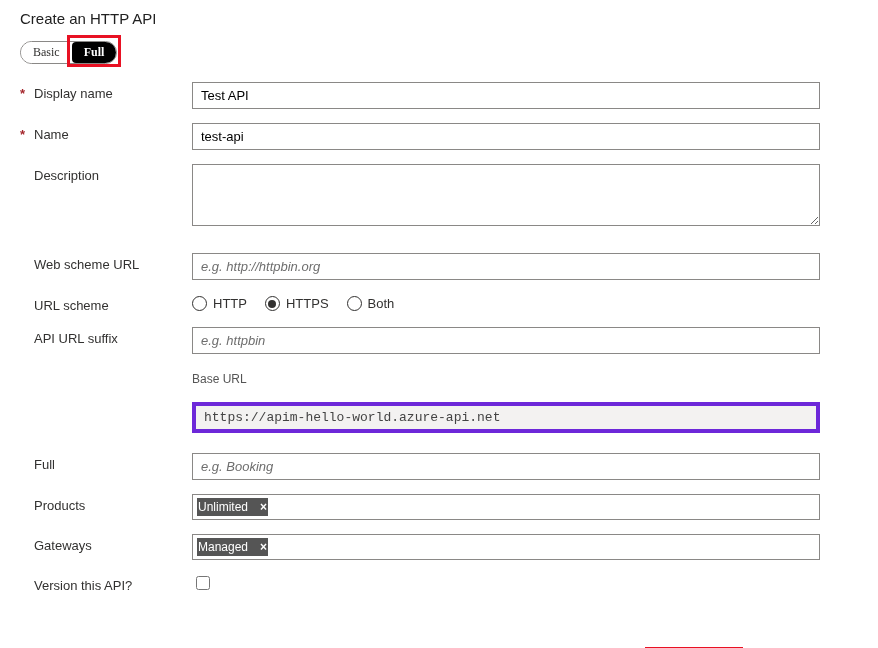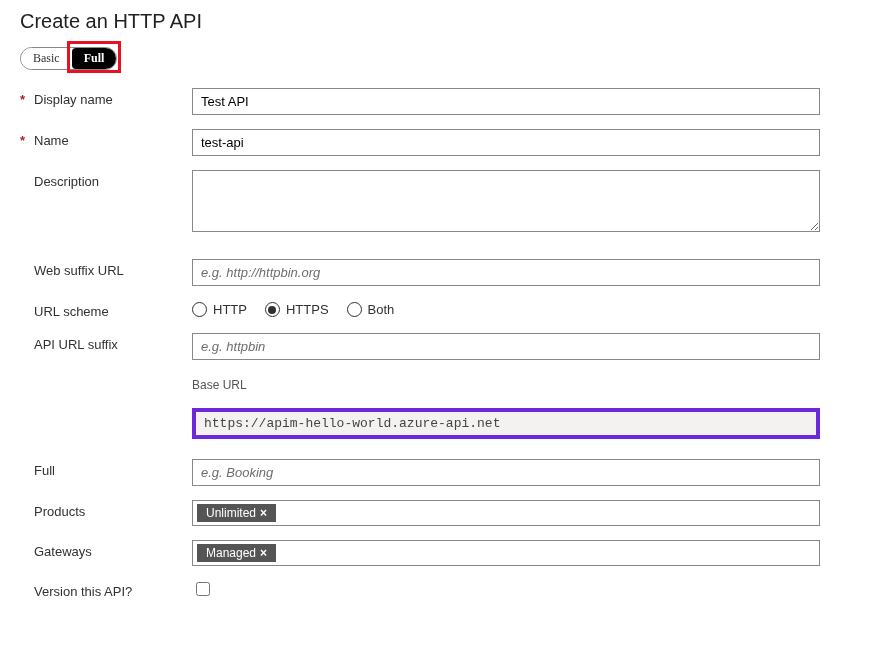--- a/index.html
+++ b/index.html
@@ -6,21 +6,21 @@
   body {
     font-family: "Segoe UI", Arial, sans-serif;
     font-size: 13px;
     color: #323130;
     margin: 0;
     padding: 10px 20px 20px 20px;
     width: 878px;
     background: #fff;
   }
   .page-title {
-    font-size: 20px;
+    font-size: 15px;
     font-weight: 400;
     margin: 0 0 14px 0;
     color: #212121;
   }
   .toggle-wrap {
     position: relative;
     display: inline-block;
     margin-bottom: 18px;
   }
   .toggle-pill {
@@ -105,23 +105,23 @@
     color: #444;
     padding: 4px 8px;
   }
   .tag-input {
     display: flex; align-items: center; gap: 4px;
     padding: 2px 4px; min-height: 26px;
   }
   .chip {
     background: #555;
     color: #fff;
-    padding: 2px 9px;
+    padding: 2px 1px;
     font-size: 12px;
-    display: inline-flex; align-items: center; gap: 4px;
+    display: inline-flex; align-items: center; gap: 12px;
   }
   .chip-x { cursor: pointer; font-weight: bold; }
   .chk { width: 14px; height: 14px; margin-top: 2px; }
   .footer {
     display: flex;
     justify-content: flex-end;
     gap: 14px;
     margin-top: 45px;
     padding-right: 18px;
   }
@@ -192,21 +192,21 @@
         <span class="label-text">Description</span>
       </div>
     <div class="field-col">
       <textarea style=""></textarea>
     </div>
   </div>
 
   <div class="row" style="margin-top:10px;">
     <div class="label-col">
         <span class="req spacer">*</span>
-        <span class="label-text">Web suffix URL</span>
+        <span class="label-text">Web scheme URL</span>
       </div>
     <div class="field-col">
       <input type="text" class="placeholder-italic" placeholder="e.g. http://httpbin.org" style="">
     </div>
   </div>
 
   <div class="row">
     <div class="label-col">
         <span class="req spacer">*</span>
         <span class="label-text">URL scheme</span>

